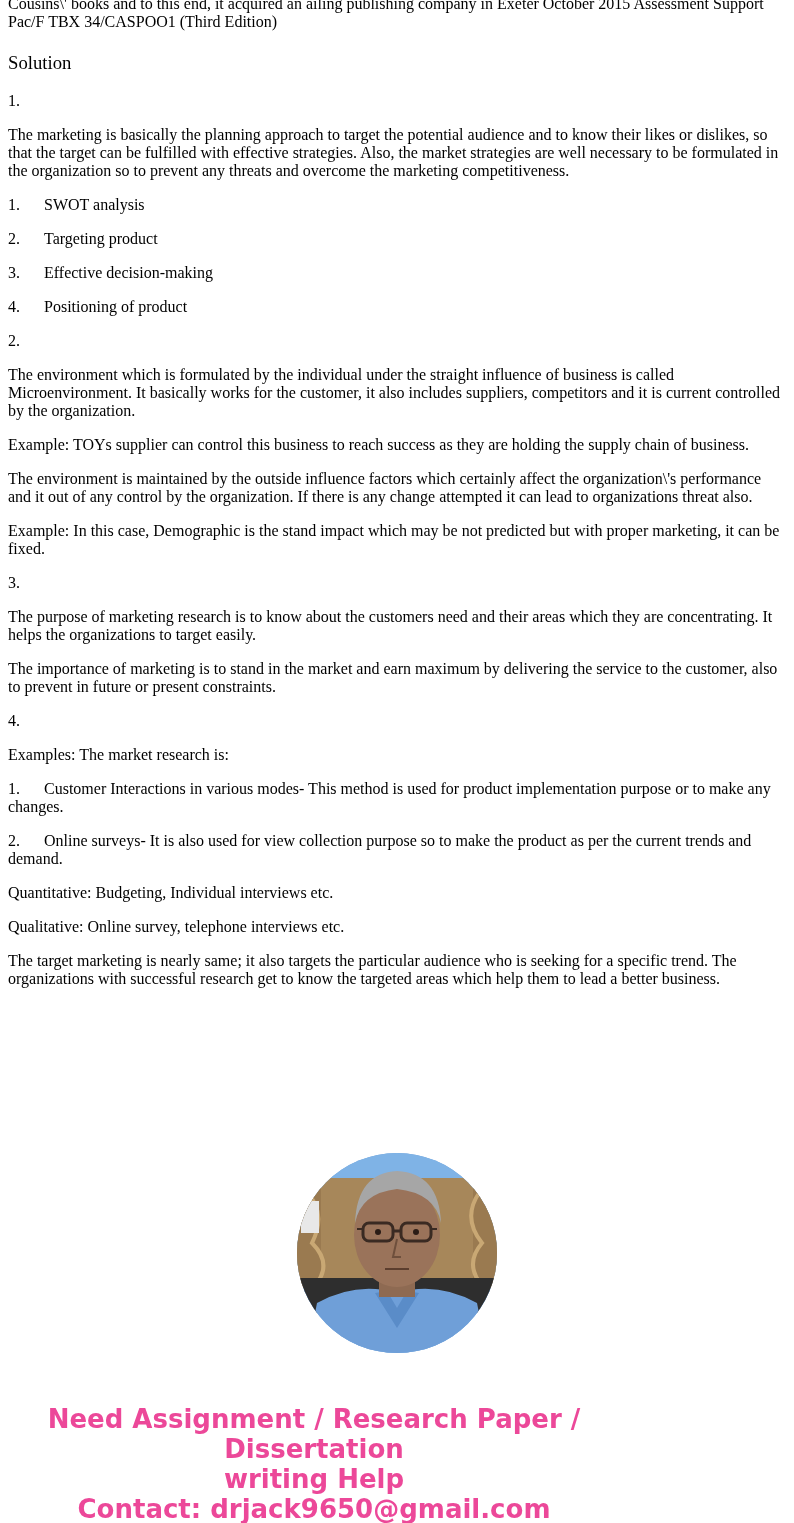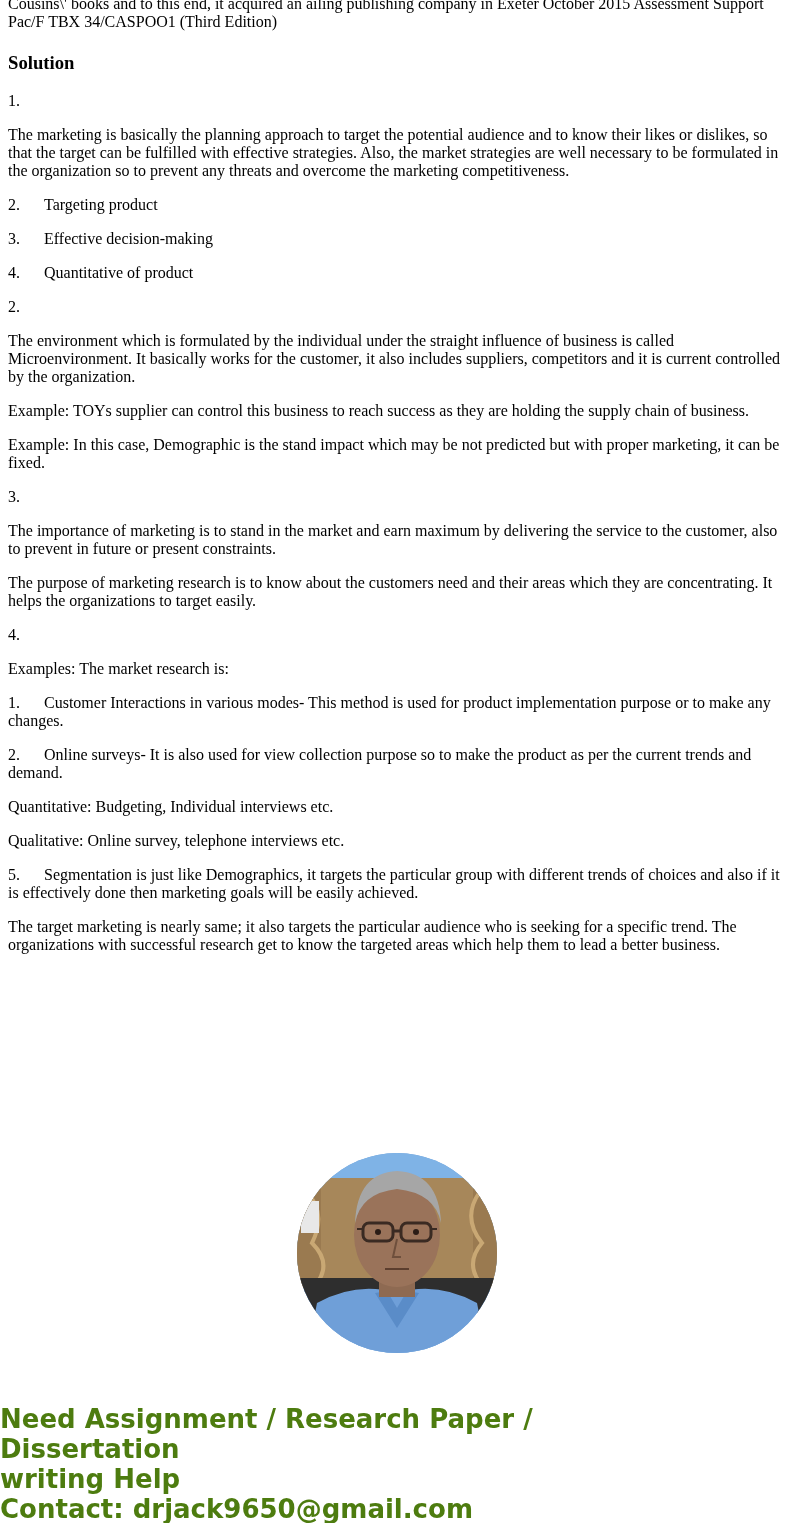--- a/index.html
+++ b/index.html
@@ -21,21 +21,21 @@
       position: absolute;
       left: 8px;
       top: -5px;
       width: 778px;
     }
     .intro {
       margin: 0;
     }
     h3.solution-heading {
       font-size: 18.7px;
-      font-weight: bold;
+      font-weight: normal;
       margin: 21px 0 18px 0;
       line-height: 22px;
     }
     p {
       margin: 0 0 16px 0;
     }
     .tab {
       display: inline-block;
       width: 36px;
     }
@@ -47,63 +47,64 @@
       height: 200px;
       border-radius: 50%;
       overflow: hidden;
       background: #6f9fd8;
     }
     .promo {
       position: absolute;
       left: 0;
       top: 1404px;
       width: 628px;
-      text-align: left;
+      text-align: center;
       font-family: "DejaVu Sans", sans-serif;
       font-weight: bold;
       font-size: 26px;
       line-height: 30px;
-      color: #4d7c0f;
+      color: #ec4899;
     }
     .promo div { margin: 0; }
   </style>
 </head>
 <body>
 
 <div class="content">
   <p class="intro">
     <span>Cousins\' books and to this end, it acquired an ailing publishing company in Exeter October 2015 Assessment Support</span><br>
     <span>Pac/F TBX 34/CASPOO1 (Third Edition)</span>
   </p>
 
   <h3 class="solution-heading">Solution</h3>
 
   <p>1.</p>
   <p>The marketing is basically the planning approach to target the potential audience and to know their likes or dislikes, so that the target can be fulfilled with effective strategies. Also, the market strategies are well necessary to be formulated in the organization so to prevent any threats and overcome the marketing competitiveness.</p>
+  <p><span class="tab">1.</span><span>SWOT analysis</span></p>
   <p><span class="tab">2.</span><span>Targeting product</span></p>
   <p><span class="tab">3.</span><span>Effective decision-making</span></p>
-  <p><span class="tab">4.</span><span>Quantitative of product</span></p>
+  <p><span class="tab">4.</span><span>Positioning of product</span></p>
 
   <p>2.</p>
   <p>The environment which is formulated by the individual under the straight influence of business is called Microenvironment. It basically works for the customer, it also includes suppliers, competitors and it is current controlled by the organization.</p>
   <p>Example: TOYs supplier can control this business to reach success as they are holding the supply chain of business.</p>
+  <p>The environment is maintained by the outside influence factors which certainly affect the organization\'s performance and it out of any control by the organization. If there is any change attempted it can lead to organizations threat also.</p>
   <p>Example: In this case, Demographic is the stand impact which may be not predicted but with proper marketing, it can be fixed.</p>
 
   <p>3.</p>
+  <p>The purpose of marketing research is to know about the customers need and their areas which they are concentrating. It helps the organizations to target easily.</p>
   <p>The importance of marketing is to stand in the market and earn maximum by delivering the service to the customer, also to prevent in future or present constraints.</p>
-  <p>The purpose of marketing research is to know about the customers need and their areas which they are concentrating. It helps the organizations to target easily.</p>
 
   <p>4.</p>
   <p>Examples: The market research is:</p>
   <p><span class="tab">1.</span><span>Customer Interactions in various modes- This method is used for product implementation purpose or to make any changes.</span></p>
   <p><span class="tab">2.</span><span>Online surveys- It is also used for view collection purpose so to make the product as per the current trends and demand.</span></p>
   <p>Quantitative: Budgeting, Individual interviews etc.</p>
   <p>Qualitative: Online survey, telephone interviews etc.</p>
 
-  <p><span class="tab">5.</span><span>Segmentation is just like Demographics, it targets the particular group with different trends of choices and also if it is effectively done then marketing goals will be easily achieved.</span></p>
   <p>The target marketing is nearly same; it also targets the particular audience who is seeking for a specific trend. The organizations with successful research get to know the targeted areas which help them to lead a better business.</p>
 </div>
 
 <div class="avatar-wrap" title="Tutor profile photo">
   <svg width="200" height="200" viewBox="0 0 200 200">
 
     <rect x="0" y="0" width="200" height="200" fill="#7fb3e6"></rect>
 
     <rect x="0" y="25" width="200" height="110" fill="#a7875a"></rect>
     <rect x="0" y="25" width="24" height="110" fill="#9a7a50"></rect>

